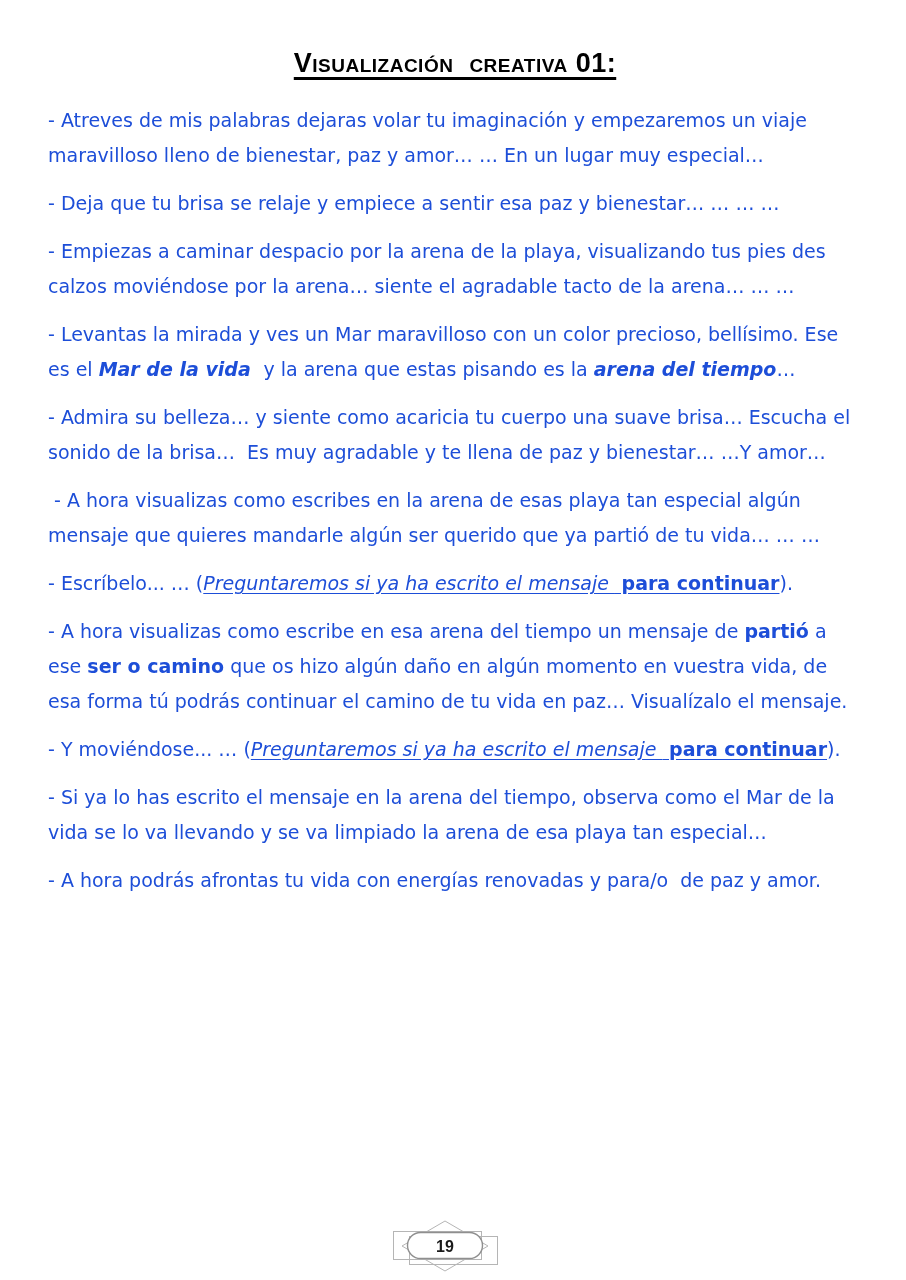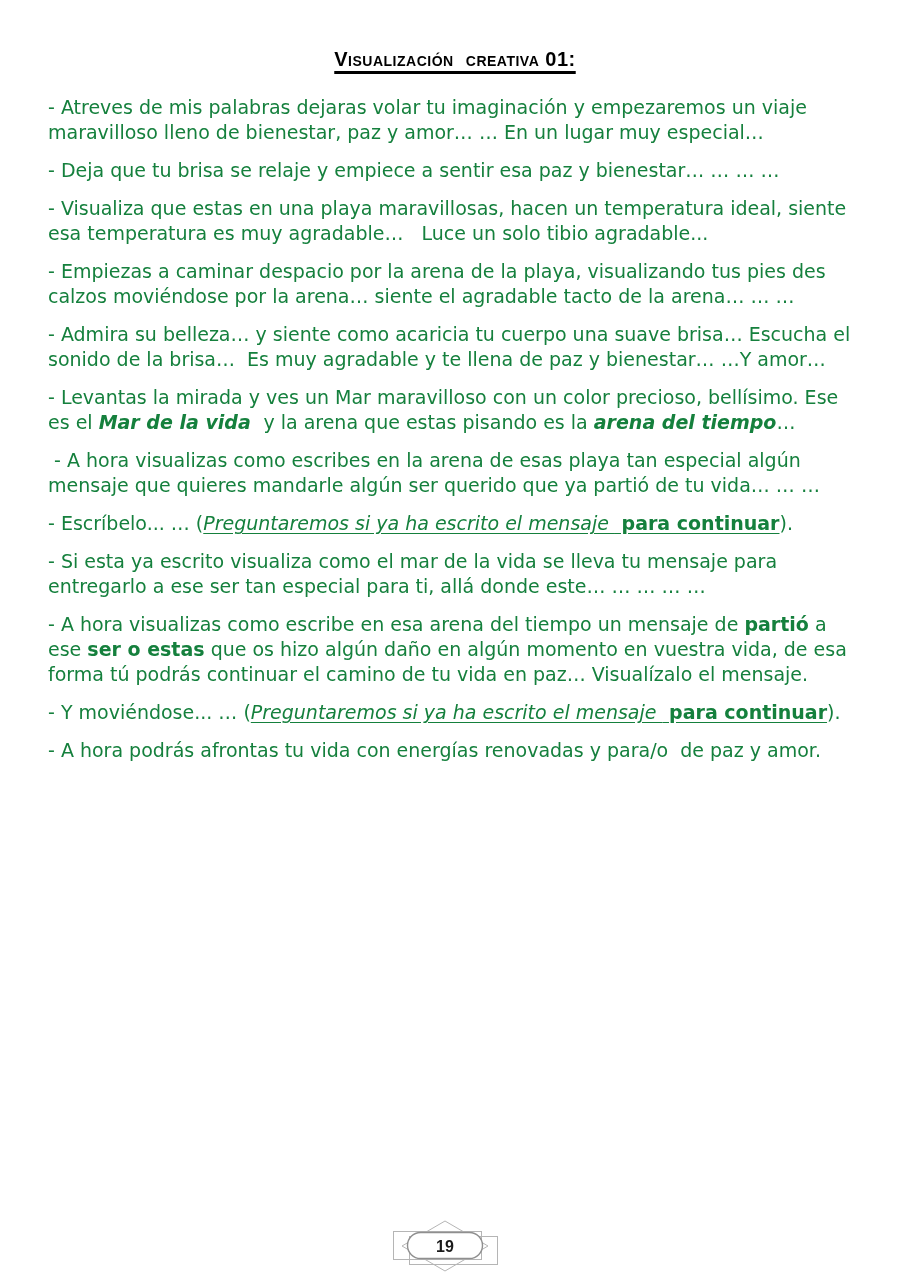--- a/index.html
+++ b/index.html
@@ -13,36 +13,36 @@
   }
   .page {
     position: absolute; inset: 0;
     padding: 48px 44px 0 48px;
     box-sizing: border-box;
   }
   .doc-title {
     margin: 0 0 24px 0;
     text-align: center;
     font-family: "Liberation Sans", "DejaVu Sans", sans-serif;
-    font-size: 20px;
+    font-size: 27px;
     font-weight: 700;
     font-variant: small-caps;
     letter-spacing: 0.5px;
     color: #000;
     white-space: pre;
     text-decoration: underline;
     text-decoration-thickness: 2.5px;
     text-underline-offset: 5px;
   }
   .para {
     margin: 0 0 13px 0;
     font-size: 19px;
-    line-height: 25px;
+    line-height: 35px;
     white-space: pre-wrap;
-    color: #15803d;
+    color: #1d4ed8;
   }
   .seg    { font-weight: 400; }
   .seg-b  { font-weight: 700; }
   .seg-bi { font-weight: 700; font-style: italic; }
   .seg-u  { text-decoration: underline; text-underline-offset: 3px; font-style: italic; }
   .seg-bu { font-weight: 700; text-decoration: underline; text-underline-offset: 3px; }
   .ornament {
     position: absolute;
     left: 387px;
     top: 1219px;
@@ -58,29 +58,28 @@
 </style>
 </head>
 <body>
 
 <div class="page">
   <h1 class="doc-title">Visualización  creativa 01:</h1>
 
   <div>
       <p class="para"><span class="seg">- Atreves de mis palabras dejaras volar tu imaginación y empezaremos un viaje maravilloso lleno de bienestar, paz y amor… … En un lugar muy especial…</span></p>
       <p class="para"><span class="seg">- Deja que tu brisa se relaje y empiece a sentir esa paz y bienestar… … … …</span></p>
-      <p class="para"><span class="seg">- Visualiza que estas en una playa maravillosas, hacen un temperatura ideal, siente esa temperatura es muy agradable…   Luce un solo tibio agradable...</span></p>
       <p class="para"><span class="seg">- Empiezas a caminar despacio por la arena de la playa, visualizando tus pies des calzos moviéndose por la arena… siente el agradable tacto de la arena… … …</span></p>
+      <p class="para"><span class="seg">- Levantas la mirada y ves un Mar maravilloso con un color precioso, bellísimo. Ese es el </span><span class="seg-bi">Mar de la vida </span><span class="seg"> y la arena que estas pisando es la </span><span class="seg-bi">arena del tiempo</span><span class="seg">…</span></p>
       <p class="para"><span class="seg">- Admira su belleza… y siente como acaricia tu cuerpo una suave brisa… Escucha el sonido de la brisa…  Es muy agradable y te llena de paz y bienestar… …Y amor…</span></p>
-      <p class="para"><span class="seg">- Levantas la mirada y ves un Mar maravilloso con un color precioso, bellísimo. Ese es el </span><span class="seg-bi">Mar de la vida </span><span class="seg"> y la arena que estas pisando es la </span><span class="seg-bi">arena del tiempo</span><span class="seg">…</span></p>
       <p class="para"><span class="seg"> - A hora visualizas como escribes en la arena de esas playa tan especial algún mensaje que quieres mandarle algún ser querido que ya partió de tu vida… … …</span></p>
       <p class="para"><span class="seg">- Escríbelo... … (</span><span class="seg-u">Preguntaremos si ya ha escrito el mensaje </span><span class="seg-bu"> para continuar</span><span class="seg">).</span></p>
-      <p class="para"><span class="seg">- Si esta ya escrito visualiza como el mar de la vida se lleva tu mensaje para entregarlo a ese ser tan especial para ti, allá donde este… … … … …</span></p>
-      <p class="para"><span class="seg">- A hora visualizas como escribe en esa arena del tiempo un mensaje de </span><span class="seg-b">partió</span><span class="seg"> a ese </span><span class="seg-b">ser o estas</span><span class="seg"> que os hizo algún daño en algún momento en vuestra vida, de esa forma tú podrás continuar el camino de tu vida en paz… Visualízalo el mensaje.</span></p>
+      <p class="para"><span class="seg">- A hora visualizas como escribe en esa arena del tiempo un mensaje de </span><span class="seg-b">partió</span><span class="seg"> a ese </span><span class="seg-b">ser o camino</span><span class="seg"> que os hizo algún daño en algún momento en vuestra vida, de esa forma tú podrás continuar el camino de tu vida en paz… Visualízalo el mensaje.</span></p>
       <p class="para"><span class="seg">- Y moviéndose... … (</span><span class="seg-u">Preguntaremos si ya ha escrito el mensaje </span><span class="seg-bu"> para continuar</span><span class="seg">).</span></p>
+      <p class="para"><span class="seg">- Si ya lo has escrito el mensaje en la arena del tiempo, observa como el Mar de la vida se lo va llevando y se va limpiado la arena de esa playa tan especial…</span></p>
       <p class="para"><span class="seg">- A hora podrás afrontas tu vida con energías renovadas y para/o  de paz y amor.</span></p>
     </div>
 </div>
 
 <div class="ornament">
   <svg width="118" height="56" viewBox="0 0 118 56">
     <rect x="6.5" y="12.5" width="88" height="28" fill="none" stroke="#b5b5b5" stroke-width="1"></rect>
     <rect x="22.5" y="17.5" width="88" height="28" fill="none" stroke="#b5b5b5" stroke-width="1"></rect>
     <polygon points="58,2 101,27 58,52 15,27" fill="none" stroke="#b5b5b5" stroke-width="1"></polygon>
     <rect x="20.5" y="13.5" width="75" height="26" rx="13" fill="#ffffff" stroke="#8f8f8f" stroke-width="1.4"></rect>

